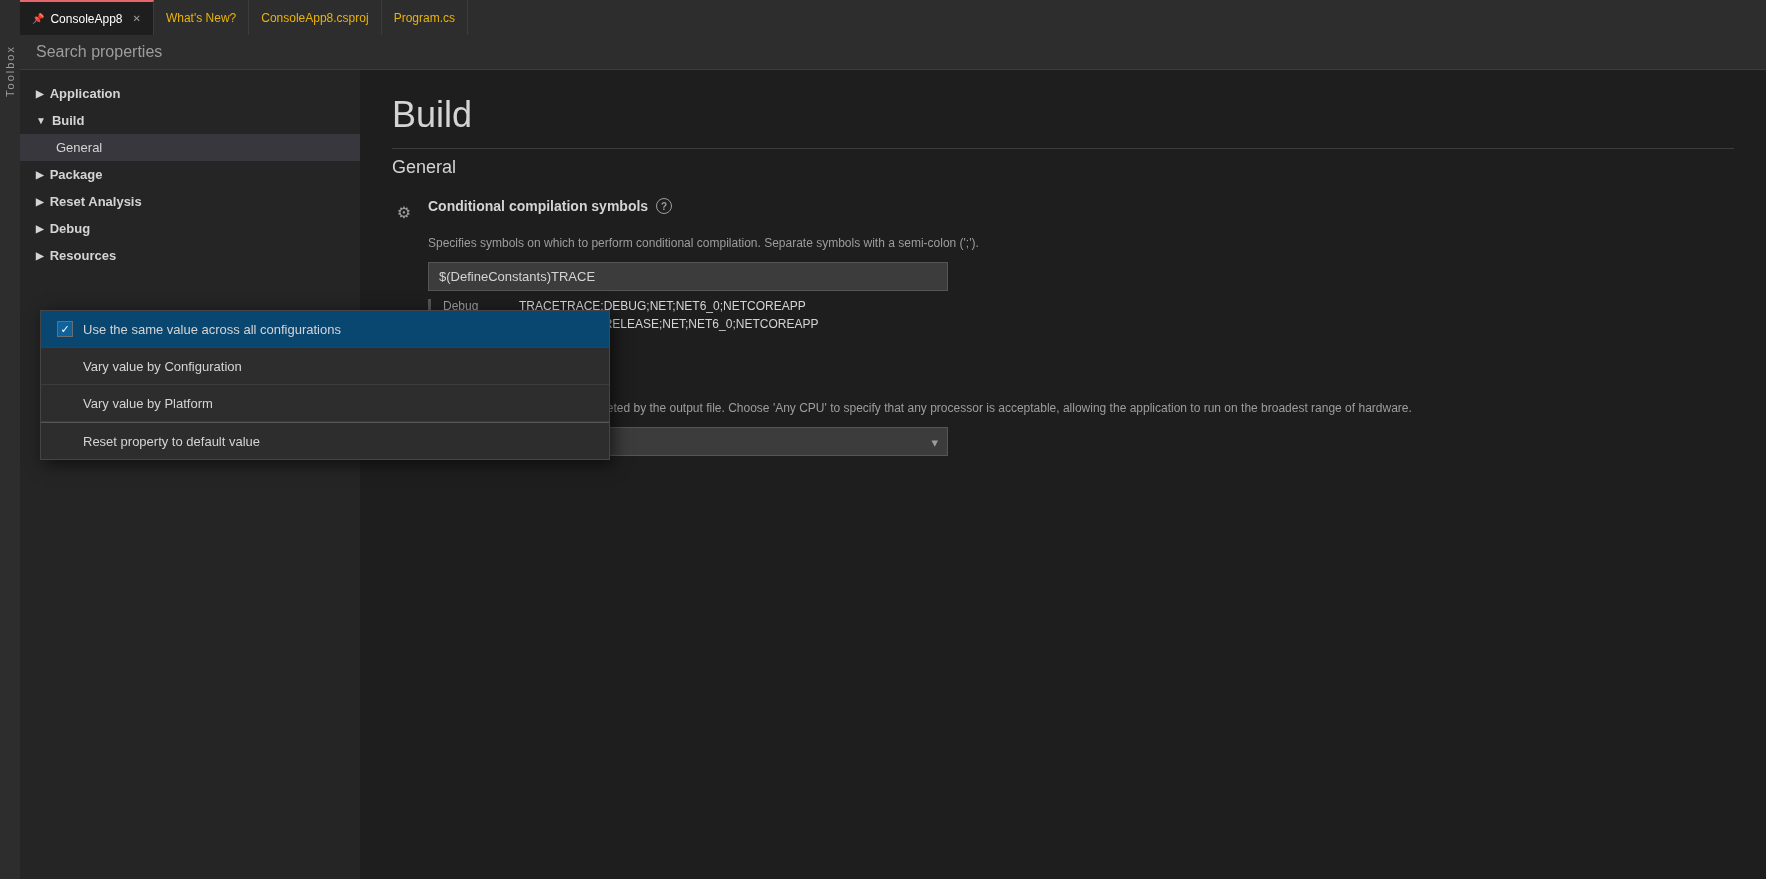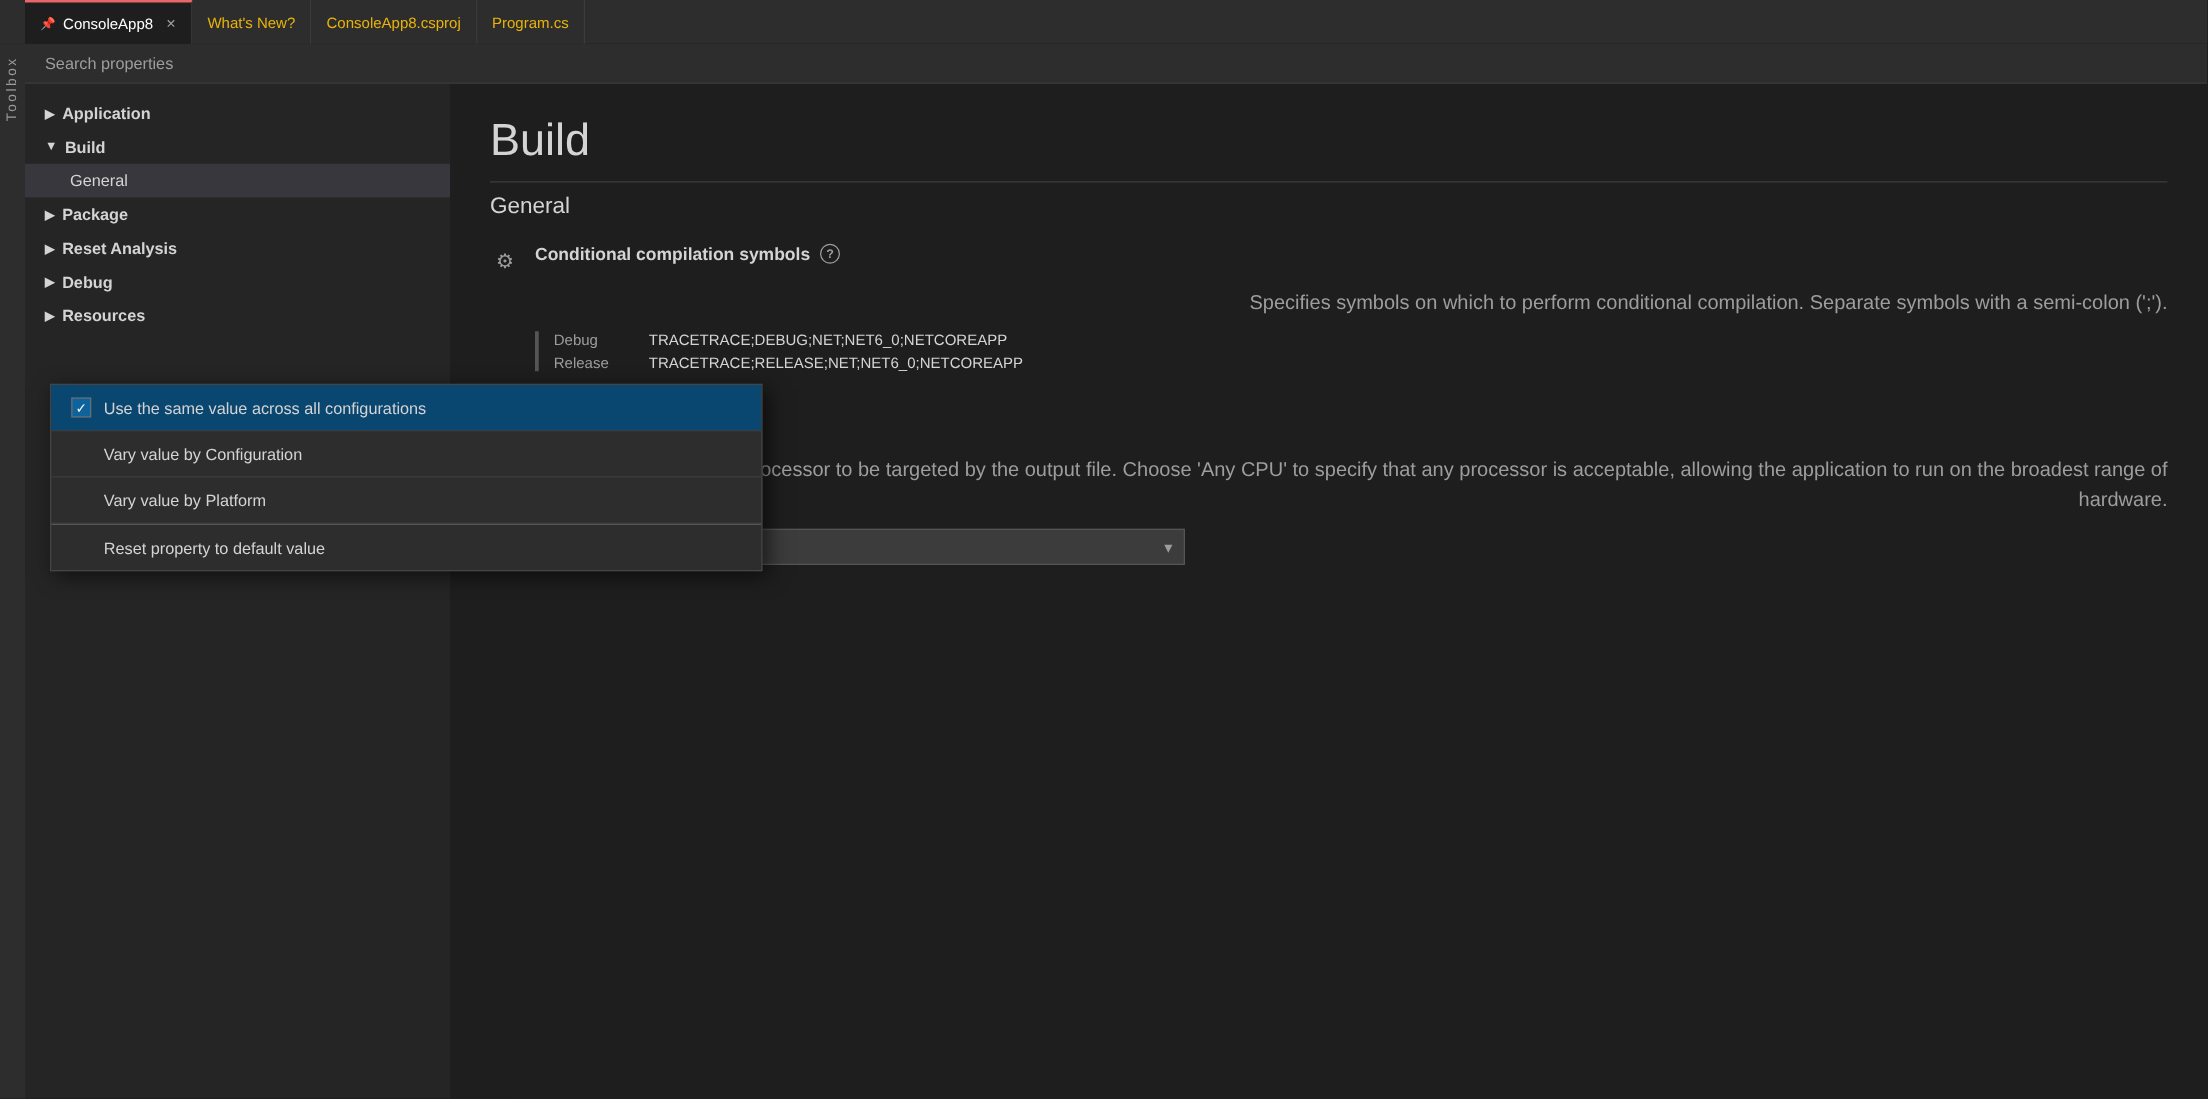--- a/index.html
+++ b/index.html
@@ -88,21 +88,21 @@
     .search-bar {
       background: #2d2d2d;
       padding: 8px 16px;
       border-bottom: 1px solid #3c3c3c;
       flex-shrink: 0;
     }
     .search-bar input {
       background: transparent;
       border: none;
       color: #9d9d9d;
-      font-size: 13px;
+      font-size: 16px;
       outline: none;
       width: 100%;
     }
     .search-bar input::placeholder { color: #9d9d9d; }
 
     
     .inner-layout {
       display: flex;
       flex: 1;
       overflow: hidden;
@@ -236,24 +236,23 @@
       display: flex;
       align-items: center;
       justify-content: center;
       font-size: 10px;
       color: #9d9d9d;
       cursor: pointer;
     }
 
     .property-desc {
       color: #9d9d9d;
-      font-size: 16px;
+      font-size: 12px;
       margin-bottom: 10px;
       line-height: 1.5;
-      text-align: right;
     }
 
     .property-input {
       background: #3c3c3c;
       border: 1px solid #555;
       color: #d4d4d4;
       padding: 6px 10px;
       font-size: 13px;
       width: 520px;
       outline: none;
@@ -415,20 +414,21 @@
         <div class="section-title">General</div>
 
         <div class="property-row">
           <div class="property-gear">⚙</div>
           <div class="property-details">
             <div class="property-label">
               <span>Conditional compilation symbols</span>
               <div class="help-icon">?</div>
             </div>
             <div class="property-desc">Specifies symbols on which to perform conditional compilation. Separate symbols with a semi-colon (';').</div>
+            <input class="property-input" type="text" value="$(DefineConstants)TRACE" style="">
             <div class="config-values">
               <div class="config-row">
                 <span class="config-label">Debug</span>
                 <span class="config-val">TRACETRACE;DEBUG;NET;NET6_0;NETCOREAPP</span>
               </div>
               <div class="config-row">
                 <span class="config-label">Release</span>
                 <span class="config-val">TRACETRACE;RELEASE;NET;NET6_0;NETCOREAPP</span>
               </div>
             </div>

